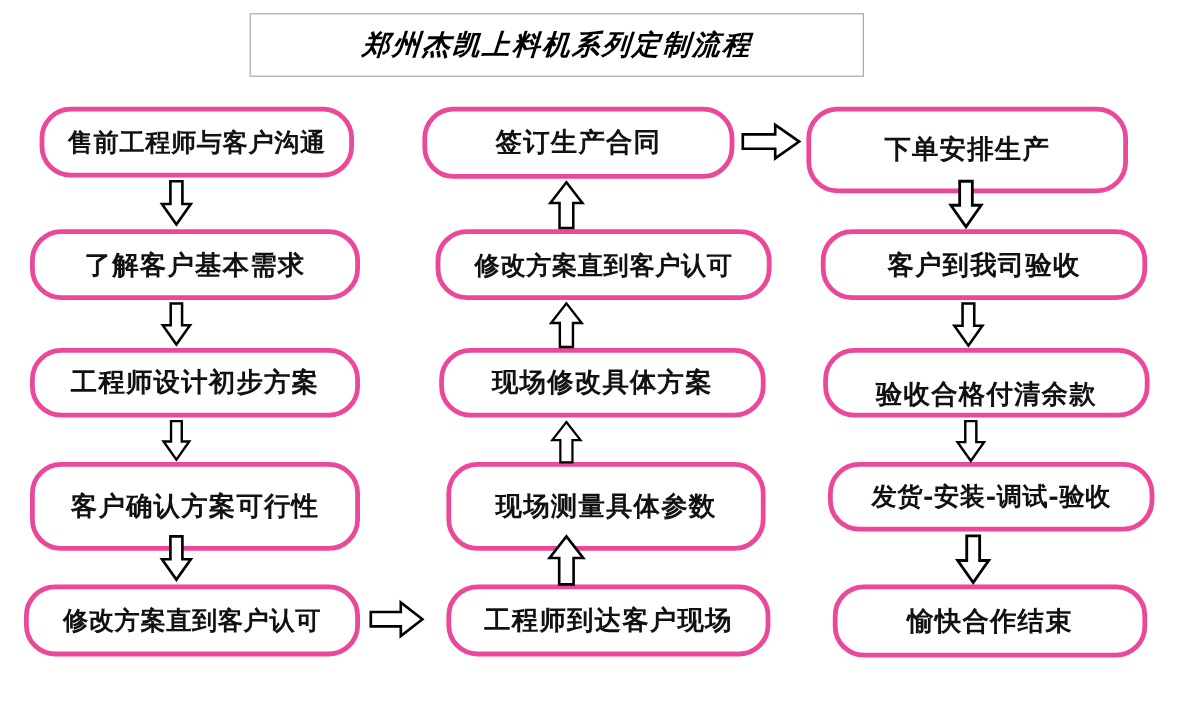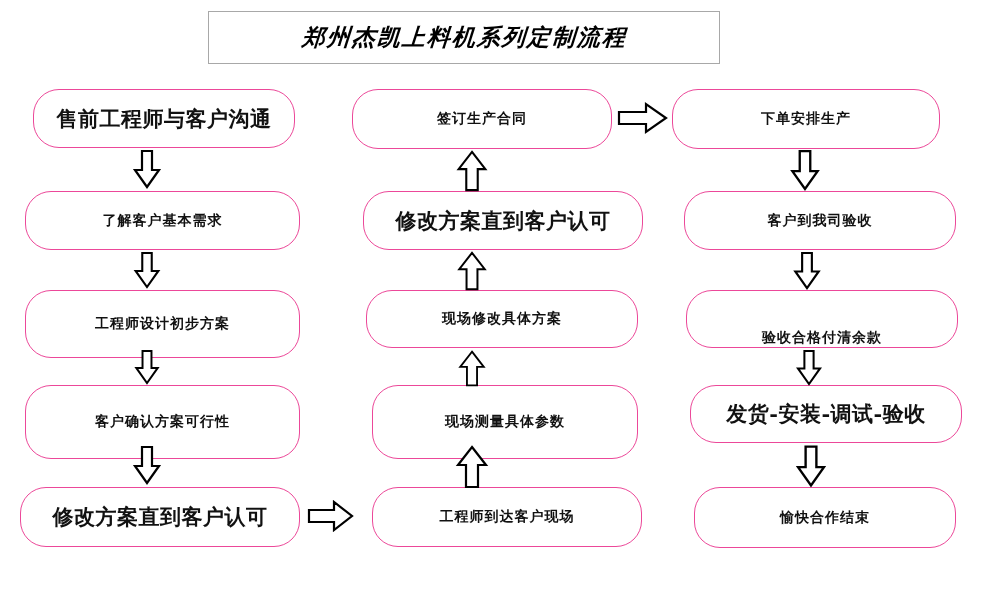--- a/index.html
+++ b/index.html
@@ -38,30 +38,30 @@
     letter-spacing: 2px;
     color: #000000;
     white-space: nowrap;
     transform: skewX(-4deg);
   }
 
   
   .node {
     position: absolute;
     box-sizing: border-box;
-    border: 1px solid #ec4899;
+    border: 4px solid #ec4899;
     border-radius: 26px;
     background: #ffffff;
     display: flex;
     align-items: center;
     justify-content: center;
   }
   .node-label {
     font-family: "DejaVu Serif", "Liberation Serif", serif;
-    font-size: 14px;
+    font-size: 22px;
     font-weight: 700;
     color: #111111;
     white-space: nowrap;
     letter-spacing: 1px;
   }
   .node.wide .node-label { font-size: 21px; letter-spacing: 0.5px; }
 
   
   .arrow {
     position: absolute;
@@ -82,21 +82,21 @@
   <div class="title-box">
     <span class="title-text">郑州杰凯上料机系列定制流程</span>
   </div>
 
   <div class="node wide" style="left:33px;  top:89px;  width:262px; height:59px;">
     <span class="node-label">售前工程师与客户沟通</span>
   </div>
   <div class="node" style="left:25px;  top:191px; width:275px; height:59px;">
     <span class="node-label">了解客户基本需求</span>
   </div>
-  <div class="node" style="left:25px;  top:290px; width:275px; height:68px;">
+  <div class="node" style="left:25px;  top:290px; width:275px; height:58px;">
     <span class="node-label">工程师设计初步方案</span>
   </div>
   <div class="node" style="left:25px;  top:385px; width:275px; height:74px;text-align:center;">
     <span class="node-label">客户确认方案可行性</span>
   </div>
   <div class="node wide" style="left:20px;  top:487px; width:280px; height:60px;">
     <span class="node-label">修改方案直到客户认可</span>
   </div>
 
   <div class="arrow" style="left:134px; top:150px;">
@@ -150,21 +150,21 @@
     <svg width="30" height="40" viewBox="0 0 30 44" aria-hidden="true">
       <polygon points="15,2 29,20 21,20 21,42 9,42 9,20 1,20"></polygon>
     </svg>
   </div>
   <div class="arrow" style="left:457px; top:150px;">
     <svg width="30" height="42" viewBox="0 0 30 44" aria-hidden="true">
       <polygon points="15,2 29,20 21,20 21,42 9,42 9,20 1,20"></polygon>
     </svg>
   </div>
 
-  <div class="node" style="left:672px; top:89px;  width:268px; height:60px;">
+  <div class="node" style="left:672px; top:89px;  width:268px; height:72px;">
     <span class="node-label">下单安排生产</span>
   </div>
   <div class="node" style="left:684px; top:191px; width:272px; height:59px;">
     <span class="node-label">客户到我司验收</span>
   </div>
   <div class="node" style="left:686px; top:290px; width:272px; height:58px;align-items:flex-end;">
     <span class="node-label">验收合格付清余款</span>
   </div>
   <div class="node wide" style="left:690px; top:385px; width:272px; height:58px;">
     <span class="node-label">发货-安装-调试-验收</span>

